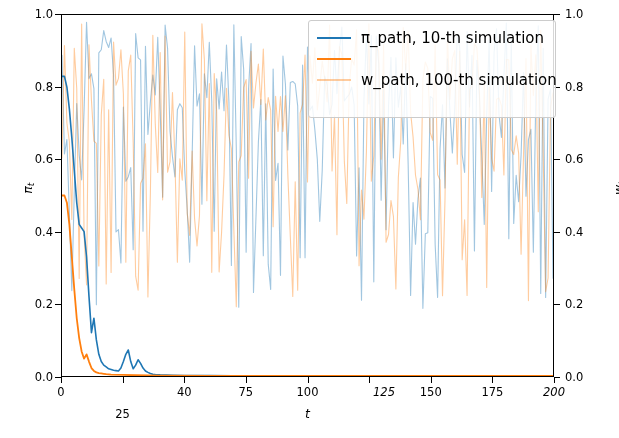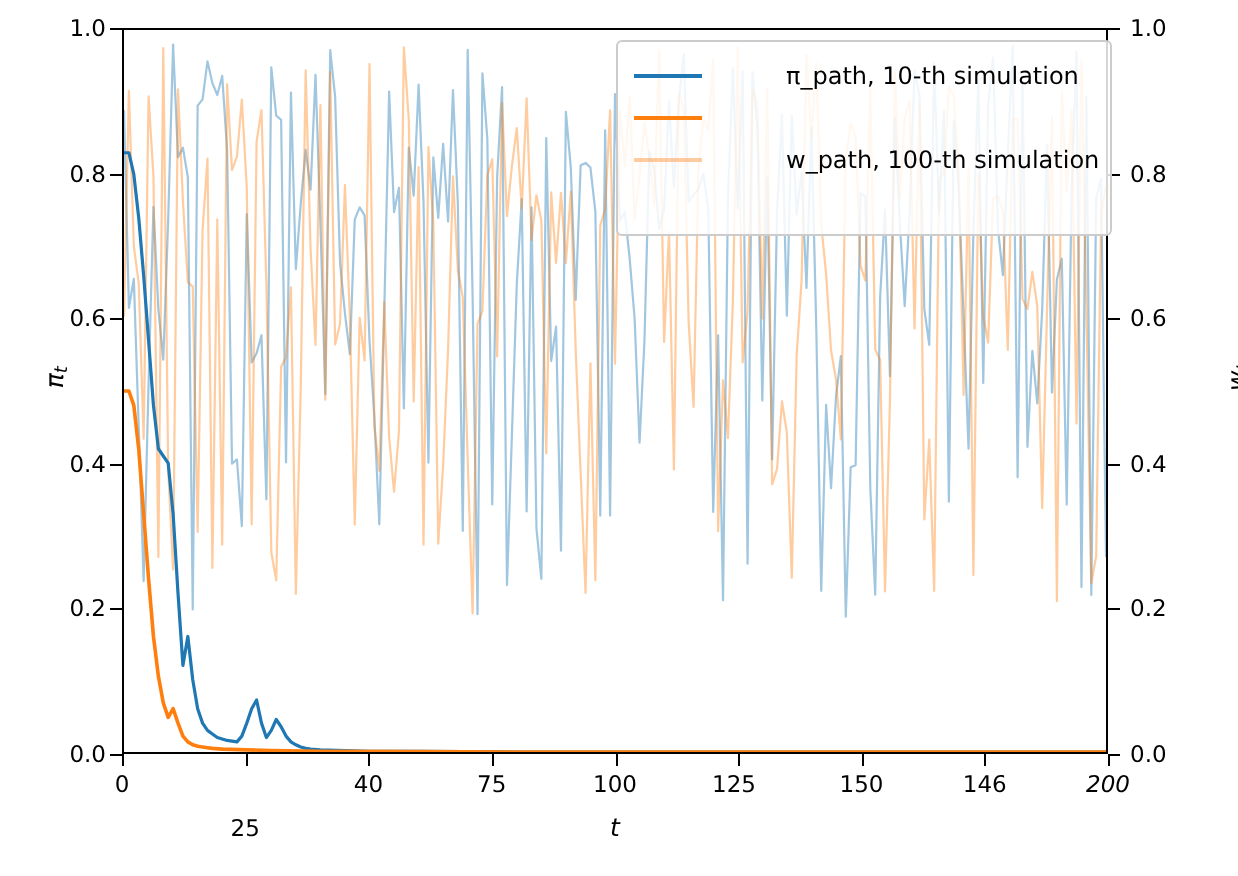--- a/index.html
+++ b/index.html
@@ -27,21 +27,21 @@
   .tm-left{left:55px;width:6px;height:1.1px;}
   .tm-right{left:554px;width:6px;height:1.1px;}
   .tm-bottom{top:377px;width:1.1px;height:6px;}
 
   #legend{position:absolute;left:308px;top:20px;width:248px;height:98px;
           background:rgba(255,255,255,0.84);border:1px solid #cccccc;border-radius:3px;
           box-sizing:border-box;padding:6px 8px;}
   .legend-row{display:flex;align-items:center;height:21px;}
   .legend-swatch{width:34px;height:0;border-top-width:2.2px;border-top-style:solid;
                  margin-right:10px;flex:0 0 34px;}
-  .legend-text{font-size:12px;color:#000;white-space:nowrap;margin-left:32px;}
+  .legend-text{font-size:15px;color:#000;white-space:nowrap;}
 </style>
 </head>
 <body>
 
 <div id="figure">
 
   <div id="yticks-left">
       <div class="tick-label ytick-left" style="top: 377px; width: 50px; left: 3px; right: auto; text-align: right;">0.0</div>
       <div class="tick-label ytick-left" style="top: 304.4px; width: 50px; left: 3px; right: auto; text-align: right;">0.2</div>
       <div class="tick-label ytick-left" style="top: 231.8px; width: 50px; left: 3px; right: auto; text-align: right;">0.4</div>
@@ -58,23 +58,23 @@
       <div class="tick-label ytick-right" style="top: 86.6px; left: 565px;">0.8</div>
       <div class="tick-label ytick-right" style="top: 14px; left: 565px;">1.0</div>
     </div>
 
   <div id="xticks">
       <div class="tick-label xtick" style="left: 61px; top: 385px;">0</div>
       <div class="tick-label xtick" style="left: 122.625px; top: 407px;">25</div>
       <div class="tick-label xtick" style="left: 184.25px; top: 385px;">40</div>
       <div class="tick-label xtick" style="left: 245.875px; top: 385px;">75</div>
       <div class="tick-label xtick" style="left: 307.5px; top: 385px;">100</div>
-      <div class="tick-label xtick" style="left: 367px; top: 385px;">125</div>
+      <div class="tick-label xtick" style="left: 384px; top: 385px; font-style: italic;">125</div>
       <div class="tick-label xtick" style="left: 430.75px; top: 385px;">150</div>
-      <div class="tick-label xtick" style="left: 492.375px; top: 385px;">146</div>
+      <div class="tick-label xtick" style="left: 492.375px; top: 385px;">175</div>
       <div class="tick-label xtick" style="left: 554px; top: 385px; font-style: italic;">200</div>
     </div>
 
   <div id="tickmarks">
       <div class="tickmark tm-left" style="top: 377px;"></div>
       <div class="tickmark tm-left" style="top: 304.4px;"></div>
       <div class="tickmark tm-left" style="top: 231.8px;"></div>
       <div class="tickmark tm-left" style="top: 159.2px;"></div>
       <div class="tickmark tm-left" style="top: 86.6px;"></div>
       <div class="tickmark tm-left" style="top: 14px;"></div>

